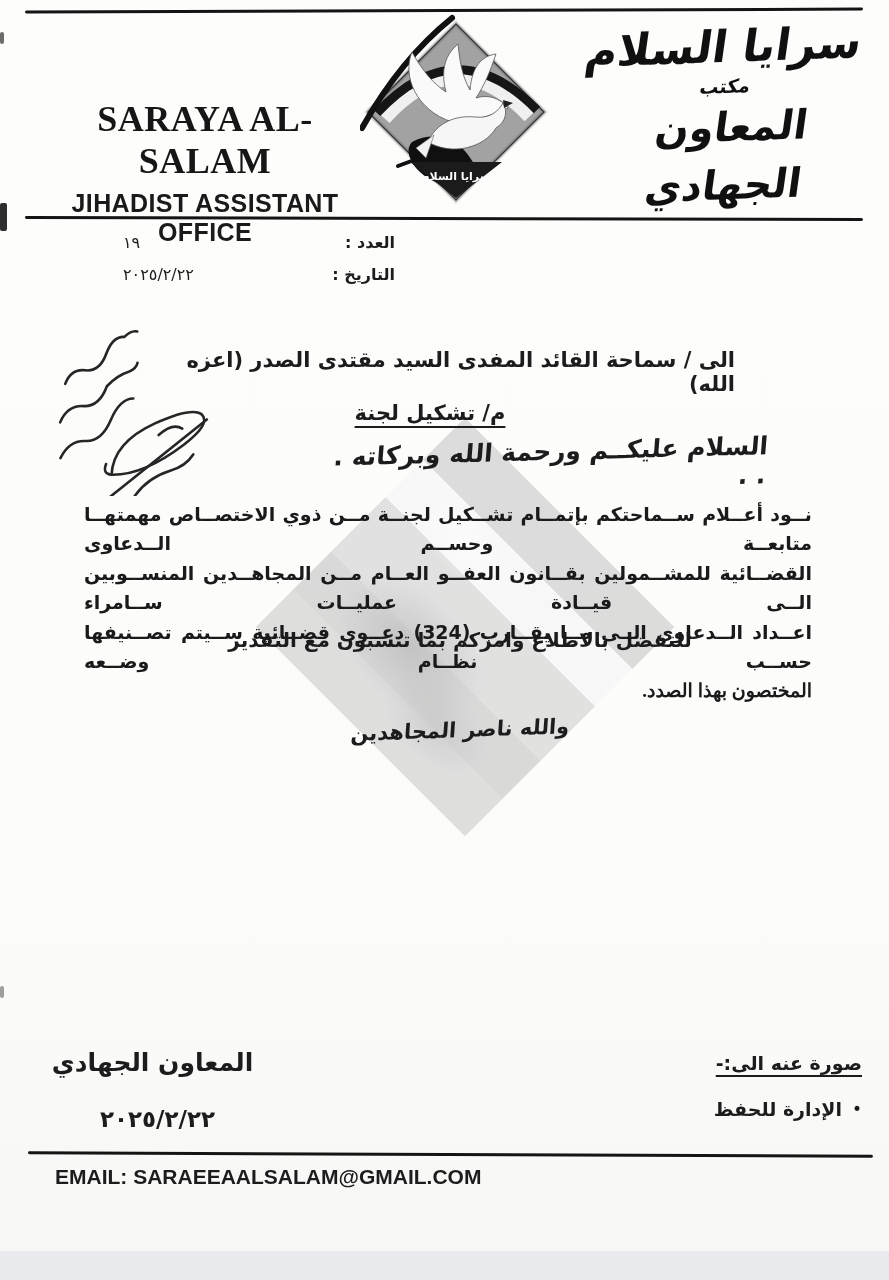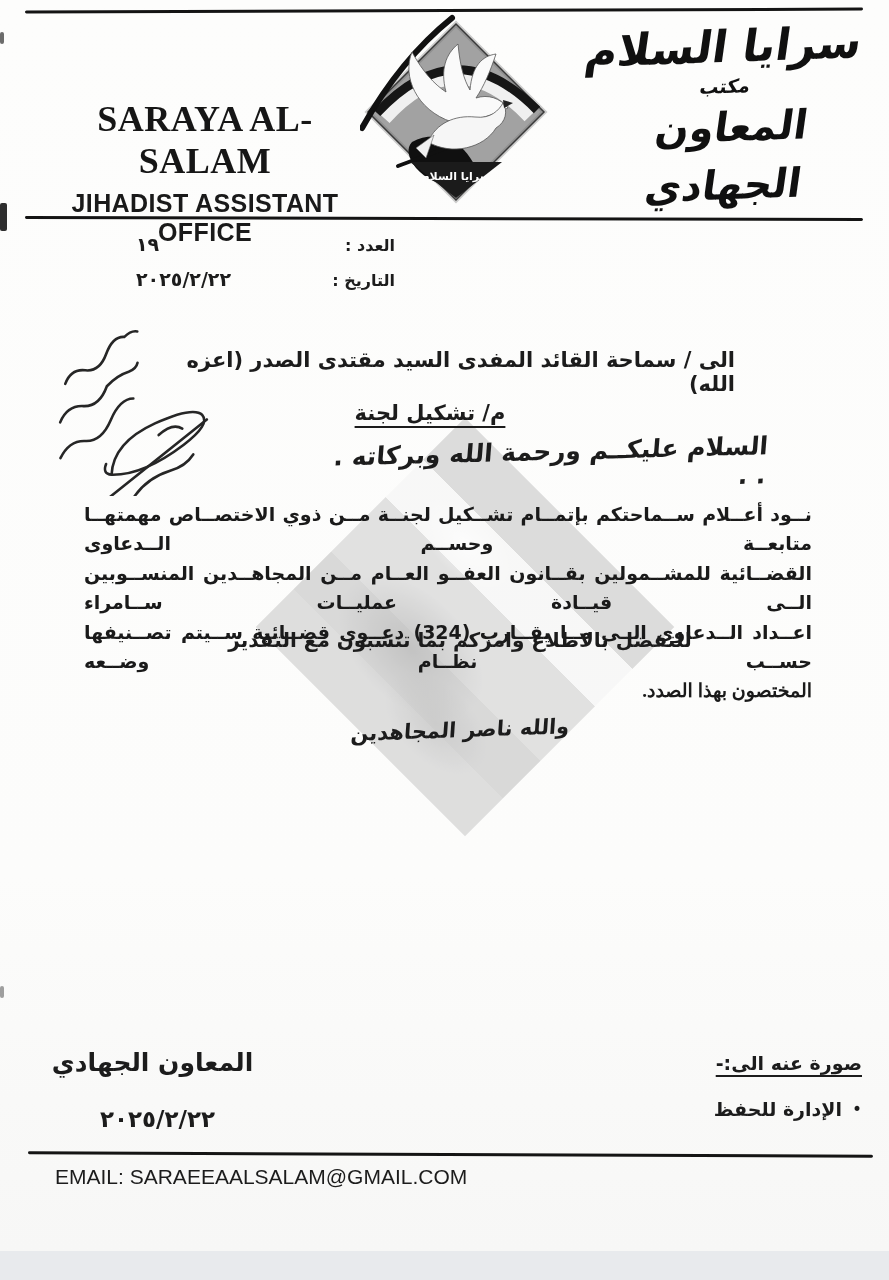--- a/index.html
+++ b/index.html
@@ -21,21 +21,21 @@
   .logo-wrap{position:absolute;left:360px;top:14px;width:192px;height:196px;z-index:2;}
   .callig{position:absolute;left:572px;top:20px;width:308px;height:188px;text-align:center;z-index:2;
     transform:rotate(-2deg);direction:rtl;color:#101010;}
   .callig .c1{font-size:44px;font-weight:700;line-height:54px;transform:skewX(-10deg);letter-spacing:-2px;}
   .callig .c2{font-size:19px;font-weight:700;line-height:24px;transform:skewX(-10deg);}
   .callig .c3{font-size:40px;font-weight:700;line-height:58px;transform:skewX(-10deg);letter-spacing:-2px;}
   
   .meta{position:absolute;left:123px;top:233px;width:272px;direction:rtl;z-index:2;}
   .meta .row{display:flex;justify-content:space-between;align-items:baseline;margin-bottom:13px;}
   .meta .lbl{font-size:16px;font-weight:700;}
-  .meta .val{font-size:19px;font-weight:700;letter-spacing:1px;margin-left:13px;}
+  .meta .val{font-size:16px;font-weight:400;letter-spacing:1px;}
   
   .addressee{position:absolute;left:165px;top:348px;width:570px;text-align:right;direction:rtl;
     font-size:21px;font-weight:700;z-index:2;}
   .subject{position:absolute;left:165px;top:393px;width:530px;text-align:center;direction:rtl;
     font-size:21px;font-weight:700;z-index:2;text-decoration:underline;text-decoration-thickness:2px;text-underline-offset:6px;margin-top:8px;}
   .greeting{position:absolute;right:122px;top:437px;width:440px;text-align:right;direction:rtl;
     font-size:25px;font-weight:700;z-index:2;transform:rotate(-1.5deg) skewX(-6deg);letter-spacing:-1px;}
   .body-par{position:absolute;left:84px;top:500px;width:728px;direction:rtl;z-index:2;}
   .body-line{font-size:19px;font-weight:700;line-height:29.4px;text-align:justify;text-align-last:justify;color:#1a1a1a;}
   .body-line.last{text-align:right;text-align-last:right;font-family:Liberation Serif, serif;}
@@ -48,21 +48,21 @@
     font-size:25px;font-weight:700;z-index:2;}
   .sign-date{position:absolute;left:55px;top:1106px;width:205px;text-align:center;direction:rtl;
     font-size:23px;font-weight:700;letter-spacing:2px;z-index:2;}
   .copies{position:absolute;right:27px;top:1052px;width:210px;direction:rtl;text-align:right;z-index:2;}
   .copies .lbl{font-size:19px;font-weight:700;text-decoration:underline;text-decoration-thickness:2px;text-underline-offset:5px;}
   .copies .item{margin-top:24px;display:flex;direction:rtl;align-items:center;gap:10px;justify-content:flex-start;}
   .copies .bullet{font-size:17px;line-height:17px;}
   .copies .txt{font-size:19px;font-weight:700;}
   
   .email{position:absolute;left:55px;top:1165px;width:520px;
-    font-family:"Liberation Sans",sans-serif;font-weight:400;font-size:21px;color:#1c1c1c;z-index:2;}
+    font-family:"Liberation Sans",sans-serif;font-weight:700;font-size:21px;color:#1c1c1c;z-index:2;}
   .bottom-strip{position:absolute;left:0;top:1251px;width:889px;height:29px;background:#e8eaed;z-index:1;}
   
   .watermark{position:absolute;left:317px;top:479px;width:296px;height:296px;z-index:0;
     transform:rotate(45deg);opacity:.55;
     background:linear-gradient(to bottom,
       #c2c2c2 0 20%,
       #f4f4f4 20% 38%,
       #cbcbcb 38% 64%,
       #bdbdbd 64% 82%,
       #c6c6c6 82% 100%);

